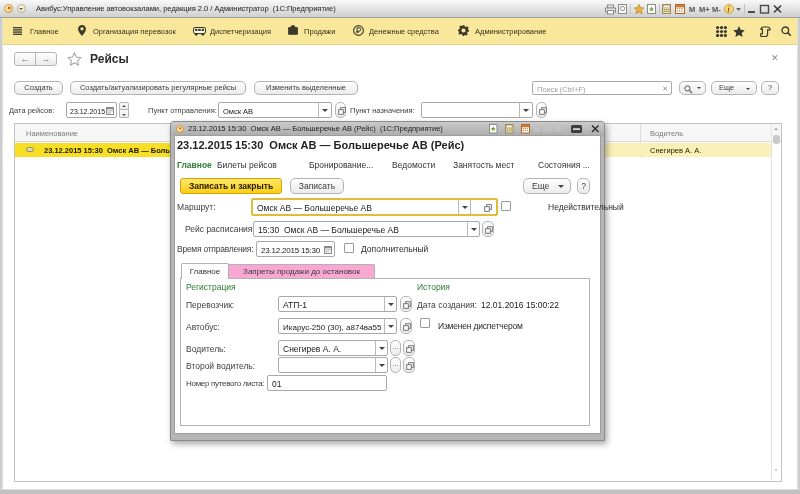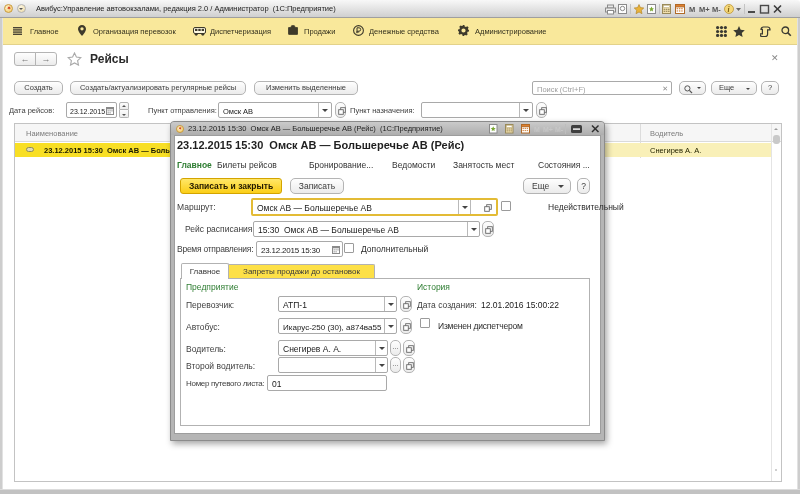--- a/index.html
+++ b/index.html
@@ -324,42 +324,42 @@
         <span class="dd" style="right:0;width:12px;"></span>
       </div>
     <div class="btn" style="left:307px;top:85px;width:12px;height:16px;">
         <svg style="left:2px;top:4px;" width="8" height="8" viewBox="0 0 8 8">
           <rect x="2.7" y="0.7" width="4.6" height="4.6" fill="#fff" stroke="#666" stroke-width="0.9"></rect>
           <rect x="0.7" y="2.7" width="4.6" height="4.6" fill="#fff" stroke="#666" stroke-width="0.9"></rect>
         </svg>
       </div>
 
     <div class="lbl" style="left:2px;top:108px;letter-spacing:-0.25px;">Время отправления:</div>
-    <div class="inp" style="left:81px;top:105px;width:87px;height:16px;font-size:8px;padding-left:35px;">
+    <div class="inp" style="left:81px;top:105px;width:79px;height:16px;font-size:8px;padding-left:35px;">
         <span style="position:absolute;left:4px;top:3.5px;letter-spacing:-0.2px;">23.12.2015 15:30</span>
       <svg style="right:2px;top:3.5px;" width="8" height="8" viewBox="0 0 8 8">
           <rect x="0.5" y="0.5" width="7" height="7" fill="#fff" stroke="#8a8a8a"></rect>
           <rect x="0.5" y="0.5" width="7" height="1.8" fill="#8a8a8a"></rect>
           <g fill="#9a9a9a">
             <rect x="1.5" y="3.3" width="1.4" height="1.1"></rect>
             <rect x="3.4" y="3.3" width="1.4" height="1.1"></rect>
             <rect x="5.3" y="3.3" width="1.4" height="1.1"></rect>
             <rect x="1.5" y="5.3" width="1.4" height="1.1"></rect>
             <rect x="3.4" y="5.3" width="1.4" height="1.1"></rect>
           </g>
         </svg>
     </div>
     <div class="cb" style="left:169px;top:107px;"></div>
     <div class="lbl" style="left:186px;top:108px;color:#2c2c2c;">Дополнительный</div>
 
     <div class="a" style="left:6px;top:127px;width:48px;height:16px;background:#fff;border:1px solid #b2b2b2;border-bottom:none;border-radius:2px 2px 0 0;text-align:center;line-height:15px;font-size:8px;z-index:2;">Главное</div>
-    <div class="a" style="left:54px;top:128px;width:146px;height:15px;background:#fde047;border:1px solid #b2b2b2;border-bottom:none;border-left:none;border-radius:0 2px 0 0;text-align:center;line-height:14px;font-size:8px;color:#3a3a3a;">Запреты продажи до остановок</div>
+    <div class="a" style="left:54px;top:128px;width:146px;height:15px;background:#f9a8d4;border:1px solid #b2b2b2;border-bottom:none;border-left:none;border-radius:0 2px 0 0;text-align:center;line-height:14px;font-size:8px;color:#3a3a3a;">Запреты продажи до остановок</div>
 
     <div class="a" style="left:5px;top:142px;width:410px;height:148px;border:1px solid #b2b2b2;background:#fff;">
-      <div class="a green" style="left:5px;top:3px;">Предприятие</div>
+      <div class="a green" style="left:5px;top:3px;">Регистрация</div>
       <div class="a green" style="left:236px;top:3px;">История</div>
       <div class="lbl" style="left:5px;top:21px;">Перевозчик:</div>
       <div class="inp" style="left:97px;top:17px;width:119px;height:16px;">
           <span style="position:absolute;left:4px;top:3px;">АТП-1</span>
           <span class="dd" style="right:0;width:12px;"></span>
         </div>
       <div class="btn" style="left:219px;top:17px;width:12px;height:16px;">
           <svg style="left:1.5px;top:4px;" width="8" height="8" viewBox="0 0 8 8">
             <rect x="2.7" y="0.7" width="4.6" height="4.6" fill="#fff" stroke="#666" stroke-width="0.9"></rect>
             <rect x="0.7" y="2.7" width="4.6" height="4.6" fill="#fff" stroke="#666" stroke-width="0.9"></rect>

